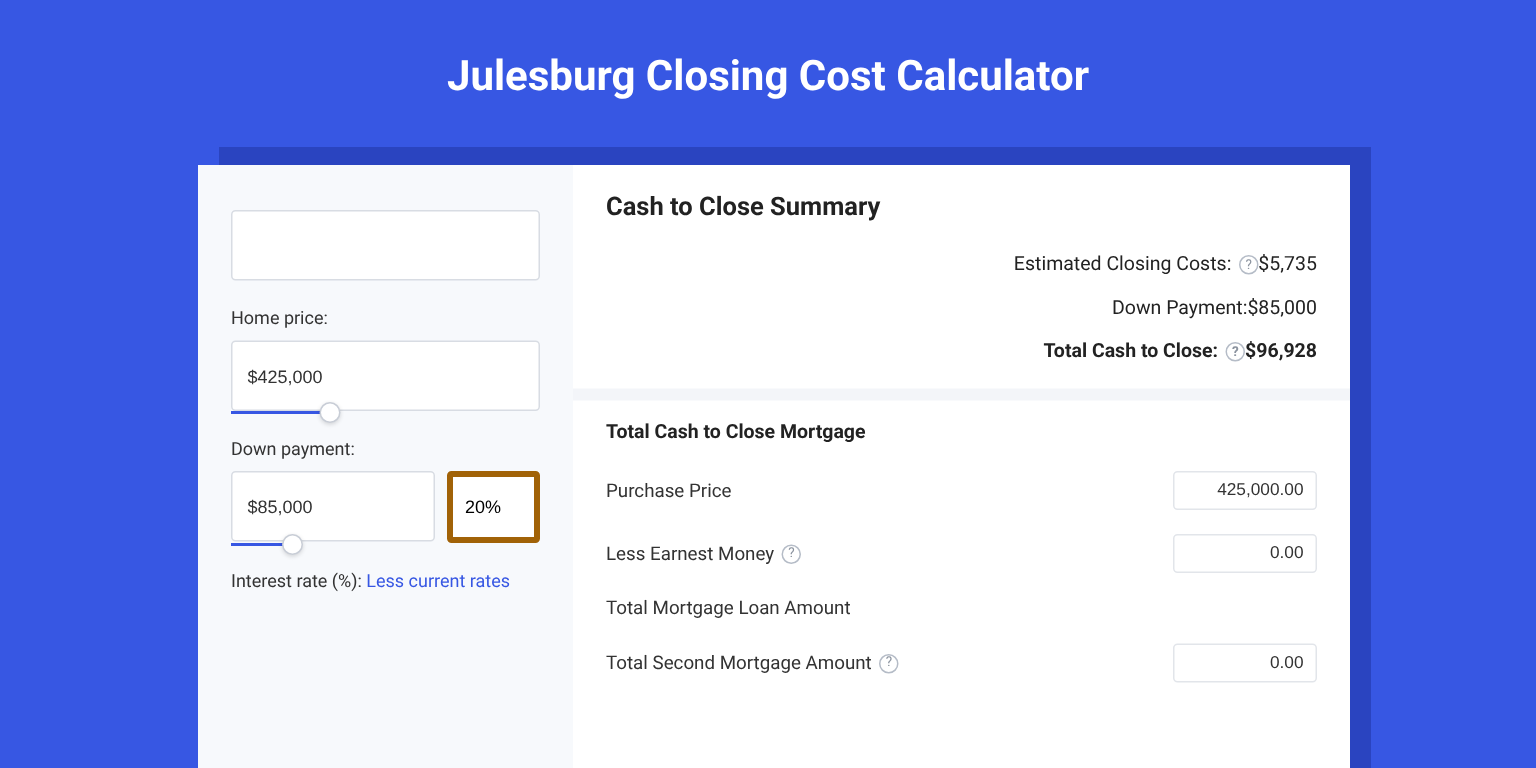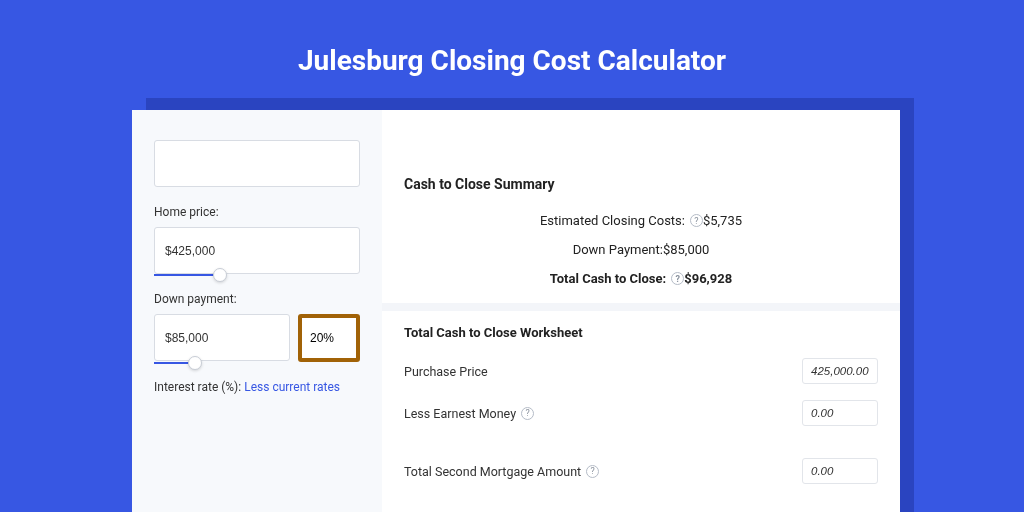--- a/index.html
+++ b/index.html
@@ -9,21 +9,21 @@
     overflow: hidden;
     font-family: -apple-system, BlinkMacSystemFont, "Segoe UI", Roboto, Arial, sans-serif;
     background: #3757e3;
     position: relative;
   }
   .page-title {
     text-align: center;
     color: #fff;
     font-size: 28px;
     font-weight: 700;
-    padding: 44px 0 20px;
+    padding: 34px 0 20px;
   }
   .card-shadow {
     position: absolute;
     top: 98px;
     left: 146px;
     width: 768px;
     height: 500px;
     background: #2a44c0;
   }
   .card {
@@ -92,27 +92,26 @@
   }
   .link { color: #3757e3; font-size: 12px; text-decoration: none; }
   .right-panel {
     flex: 1;
     padding: 18px 22px 0;
     font-size: 12px;
     color: #222;
   }
   .summary-title {
     font-weight: 700;
-    font-size: 14px;
+    font-size: 17px;
     margin-bottom: 14px;
-    margin-top: 48px;
   }
   .row {
     display: flex;
-    justify-content: center;
+    justify-content: flex-end;
     align-items: center;
     padding: 7px 0;
     font-size: 13px;
   }
   .row .lbl { display: flex; align-items: center; gap: 5px; }
   .row.bold { font-weight: 700; }
   .help {
     display: inline-flex;
     width: 13px;
     height: 13px;
@@ -135,29 +134,29 @@
   }
   .ws-row {
     display: flex;
     justify-content: space-between;
     align-items: center;
     padding: 8px 0;
     font-size: 12.5px;
   }
   .ws-row .lbl { display: flex; align-items: center; gap: 5px; color: #333; text-align: center; }
   .ws-input {
-    width: 76px;
+    width: 96px;
     height: 26px;
     border: 1px solid #e2e5ea;
     border-radius: 3px;
     background: #fff;
     padding: 0 8px;
     font-size: 11.5px;
-    color: #333;
-    font-style: italic;
+    text-align: right;
+    color: #333;
   }
 </style>
 </head>
 <body>
 
 <h1 class="page-title">Julesburg Closing Cost Calculator</h1>
 
 <div class="card-shadow"></div>
 
 <div class="card">
@@ -220,38 +219,41 @@
     <div class="row bold">
       <span class="lbl">
         <span>Total Cash to Close:</span>
         <span class="help">?</span>
       </span>
       <span>$96,928</span>
     </div>
 
     <div class="divider"></div>
 
-    <div class="worksheet-title">Total Cash to Close Worksheet</div>
+    <div class="worksheet-title">Total Cash to Close Mortgage</div>
 
     <div class="ws-row">
       <span class="lbl">
         <span>Purchase Price</span>
       </span>
       <input class="ws-input" value="425,000.00" style="">
     </div>
 
     <div class="ws-row">
       <span class="lbl">
         <span>Less Earnest Money</span>
         <span class="help">?</span>
       </span>
       <input class="ws-input" value="0.00" style="">
     </div>
 
     <div class="ws-row">
+      <span class="lbl">
+        <span>Total Mortgage Loan Amount</span>
+      </span>
     </div>
 
     <div class="ws-row">
       <span class="lbl">
         <span>Total Second Mortgage Amount</span>
         <span class="help">?</span>
       </span>
       <input class="ws-input" value="0.00" style="">
     </div>
 

